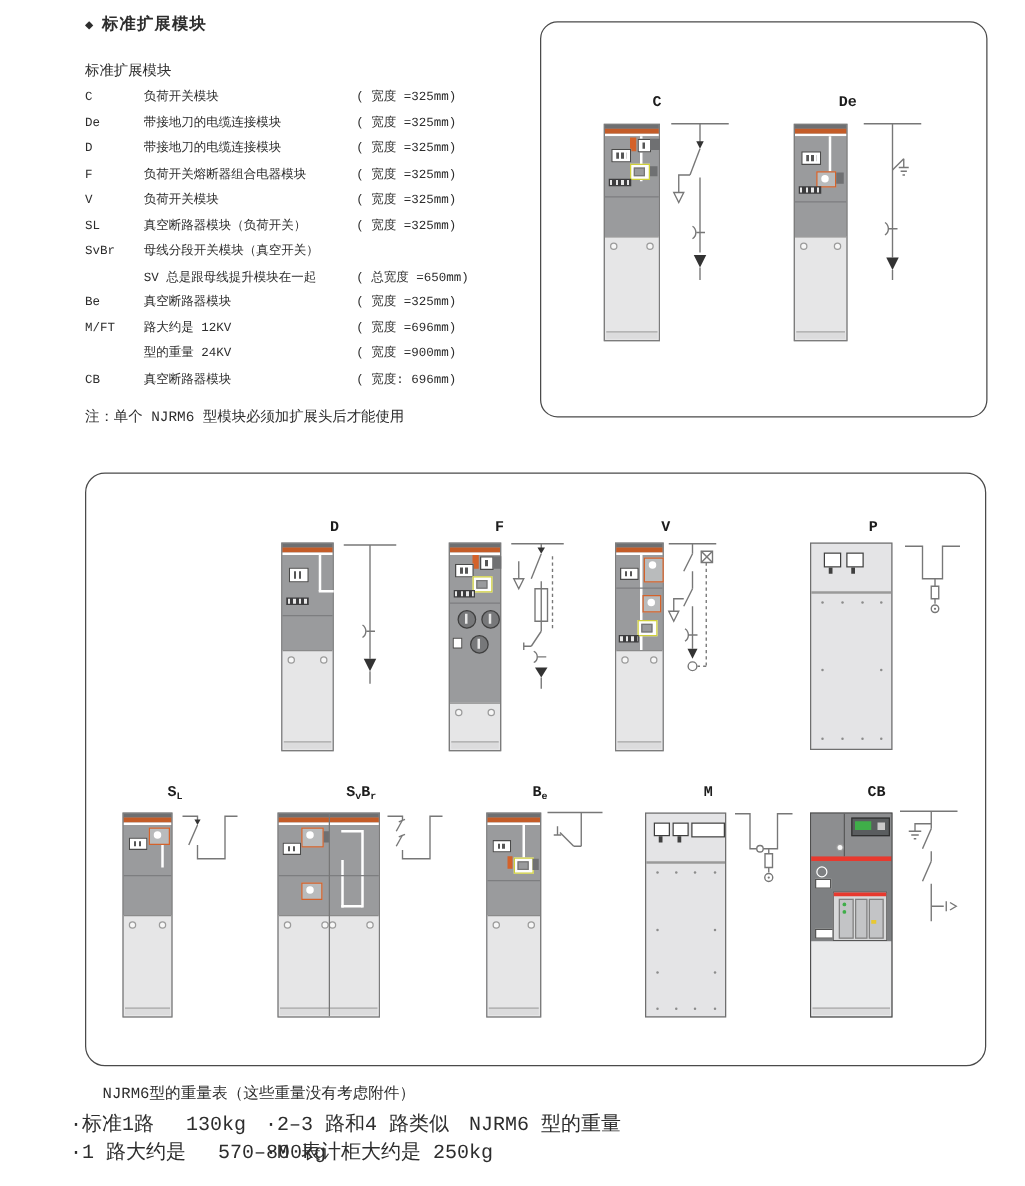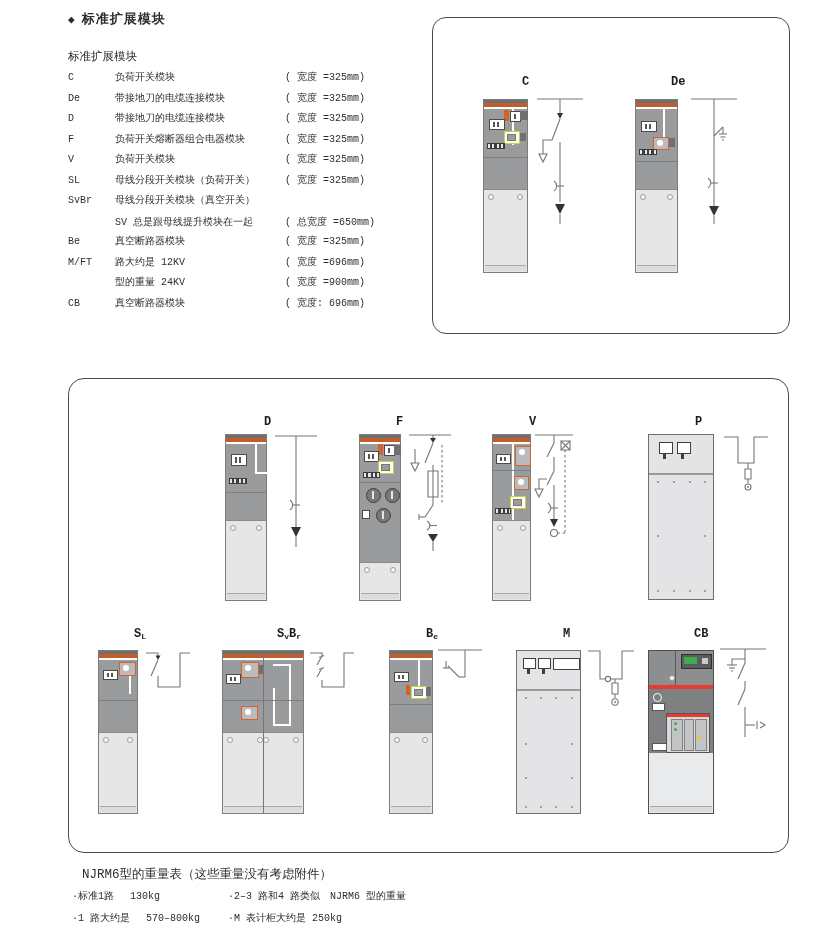--- a/index.html
+++ b/index.html
@@ -7,21 +7,21 @@
         font-family:Liberation Mono, monospace;color:#2d2d2d;padding-left:29px;}
   
   .title{position:absolute;left:68px;top:10px;font-size:13px;font-weight:bold;letter-spacing:1px;}
   .title .blt{font-size:11px;margin-right:6px;}
   .listhead{position:absolute;left:68px;top:49px;font-size:11.5px;}
   .mrow{position:absolute;left:68px;width:360px;font-size:10px;white-space:nowrap;}
   .mcode{display:inline-block;width:47px;}
   .mname{display:inline-block;width:170px;}
   .note{position:absolute;left:68px;top:326px;font-size:11.5px;}
   .wt-head{position:absolute;left:82px;top:866px;font-size:12.5px;}
-  .wt-line{position:absolute;left:72px;width:480px;font-size:10px;white-space:nowrap;}
+  .wt-line{position:absolute;left:56px;width:480px;font-size:16px;white-space:nowrap;}
   .wt-c1{display:inline-block;width:156px;}
   
   .panel{position:absolute;border:1.5px solid #4a4a4a;border-radius:14px;background:#fff;}
   #panel1{left:432px;top:17px;width:356px;height:315px;}
   #panel2{left:68px;top:378px;width:719px;height:473px;border-radius:16px;}
   
   .figlabel{position:absolute;font-size:12px;font-weight:bold;color:#1c1c1c;}
   .figlabel .sub{font-size:8px;vertical-align:-2px;font-weight:bold;}
   
   .cab{position:absolute;box-sizing:border-box;border:1px solid #7c7c7c;background:#9a9b9d;
@@ -88,29 +88,30 @@
     <span class="blt">◆</span><span>标准扩展模块</span>
   </div>
   <div class="listhead">标准扩展模块</div>
 
   <div>
     <div class="mrow" style="top:70px"><span class="mcode">C</span><span class="mname">负荷开关模块</span><span class="mwidth">( 宽度 =325mm)</span></div>
     <div class="mrow" style="top:91px"><span class="mcode">De</span><span class="mname">带接地刀的电缆连接模块</span><span class="mwidth">( 宽度 =325mm)</span></div>
     <div class="mrow" style="top:111px"><span class="mcode">D</span><span class="mname">带接地刀的电缆连接模块</span><span class="mwidth">( 宽度 =325mm)</span></div>
     <div class="mrow" style="top:132px"><span class="mcode">F</span><span class="mname">负荷开关熔断器组合电器模块</span><span class="mwidth">( 宽度 =325mm)</span></div>
     <div class="mrow" style="top:152px"><span class="mcode">V</span><span class="mname">负荷开关模块</span><span class="mwidth">( 宽度 =325mm)</span></div>
-    <div class="mrow" style="top:173px"><span class="mcode">SL</span><span class="mname">母线分段开关模块（负荷开关）</span><span class="mwidth">( 宽度 =325mm)</span></div>
+    <div class="mrow" style="top:173px"><span class="mcode">SL</span><span class="mname">真空断路器模块（负荷开关）</span><span class="mwidth">( 宽度 =325mm)</span></div>
     <div class="mrow" style="top:193px"><span class="mcode">SvBr</span><span class="mname">母线分段开关模块（真空开关）</span><span class="mwidth"></span></div>
     <div class="mrow" style="top:215px"><span class="mcode"></span><span class="mname">SV 总是跟母线提升模块在一起</span><span class="mwidth">( 总宽度 =650mm)</span></div>
     <div class="mrow" style="top:234px"><span class="mcode">Be</span><span class="mname">真空断路器模块</span><span class="mwidth">( 宽度 =325mm)</span></div>
     <div class="mrow" style="top:255px"><span class="mcode">M/FT</span><span class="mname">路大约是 12KV</span><span class="mwidth">( 宽度 =696mm)</span></div>
     <div class="mrow" style="top:275px"><span class="mcode"></span><span class="mname">型的重量 24KV</span><span class="mwidth">( 宽度 =900mm)</span></div>
     <div class="mrow" style="top:296px"><span class="mcode">CB</span><span class="mname">真空断路器模块</span><span class="mwidth">( 宽度: 696mm)</span></div>
   </div>
 
+  <div class="note">注：单个 NJRM6 型模块必须加扩展头后才能使用</div>
 
   <div class="panel" id="panel1">
 
     <div class="figlabel" style="left:89px;top:57px">C</div>
 
     <div class="cab" style="left:50px;top:81px;width:45px;height:174px">
       <div class="band"></div>
       <div class="ostrip"></div>
       <div class="wstrip"></div>
       <div class="cbody" style="height:80px">

